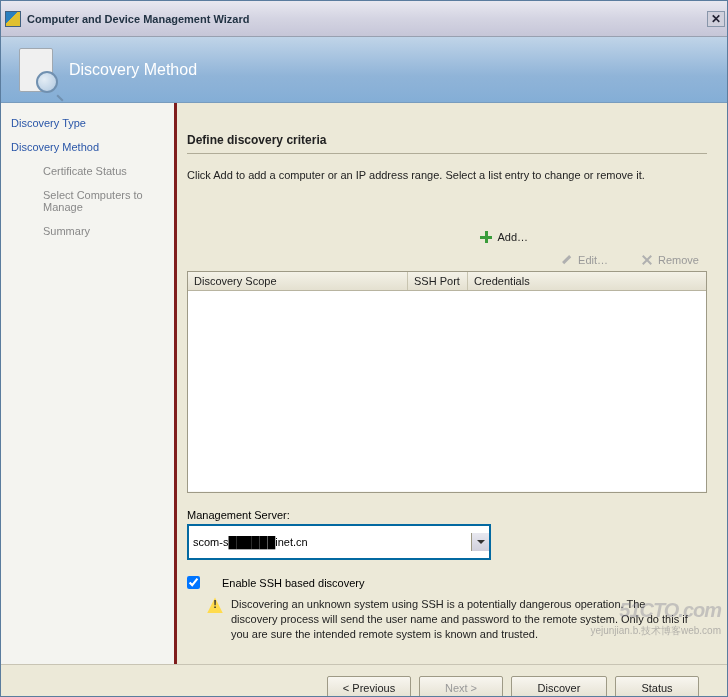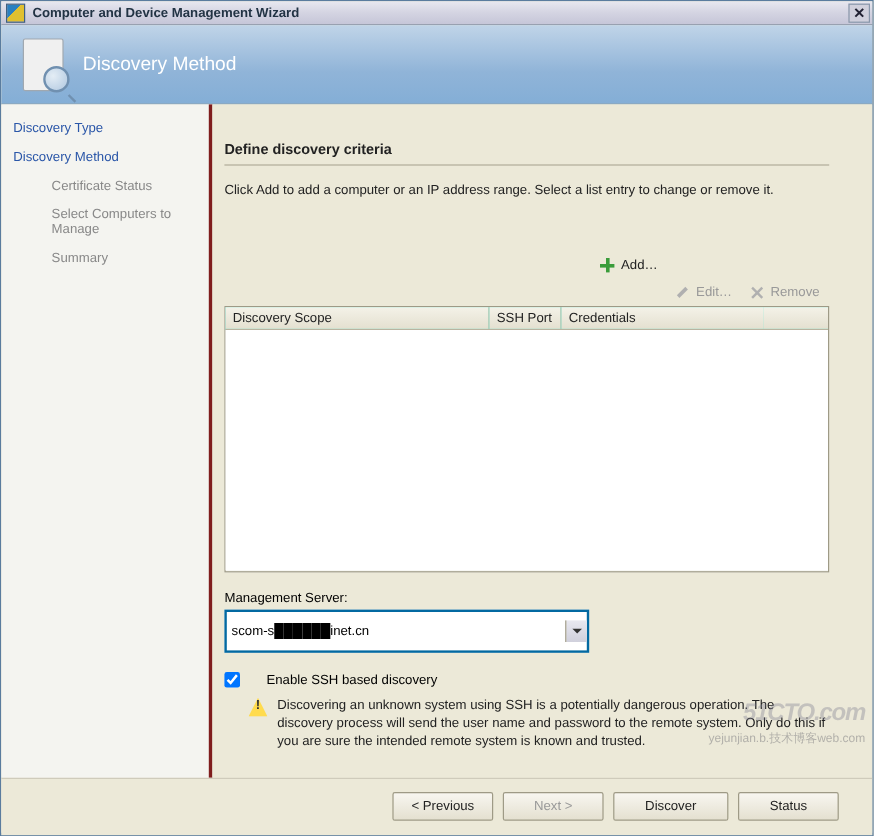--- a/index.html
+++ b/index.html
@@ -9,21 +9,21 @@
     font-size: 11px;
     background: #ece9d8;
     width: 728px;
     height: 697px;
     border: 1px solid #5a7c9e;
     position: relative;
     overflow: hidden;
   }
   
   .titlebar {
-    height: 20px;
+    height: 36px;
     background: linear-gradient(to bottom, #e8e8f0, #d4d4e2 50%, #c6c6d8);
     display: flex;
     align-items: center;
     padding: 0 2px 0 4px;
     border-bottom: 1px solid #98a0b0;
   }
   .titlebar .app-icon {
     width: 16px; height: 16px; margin-right: 6px;
     background: linear-gradient(135deg, #2a80c0 40%, #e0c030 40%);
     border: 1px solid #406080;
@@ -84,33 +84,33 @@
   }
   .sidebar .step {
     padding: 6px 10px 6px 10px;
     color: #2a56a8;
     cursor: pointer;
     text-decoration: none;
   }
   .sidebar .step.inactive { color: #888; cursor: default; margin-left: 32px; }
   .content {
     flex: 1;
-    padding: 30px 36px 10px 10px;
+    padding: 30px 20px 10px 10px;
     background: #ece9d8;
     position: relative;
   }
   .content h2 {
     margin: 0 0 6px 0;
     font-size: 12px; font-weight: bold; color: #222;
     border-bottom: 1px solid #b0ac98;
     padding-bottom: 6px;
   }
   .content .intro { margin: 14px 0 22px 0; color: #222; line-height: 1.4; }
   .toolbar {
-    display: flex; justify-content: flex-end; gap: 6px;
+    display: flex; justify-content: flex-end; gap: 24px;
     margin-bottom: 2px;
     padding-right: 4px;
   }
   .toolbar .tbtn {
     display: flex; align-items: center; gap: 4px;
     padding: 2px 4px; color: #222; cursor: pointer;
     user-select: none;
   }
   .toolbar .tbtn.disabled { color: #999; cursor: default; margin-top: 46px; }
   .toolbar .ico { width: 14px; height: 14px; display:inline-block; position:relative; }

